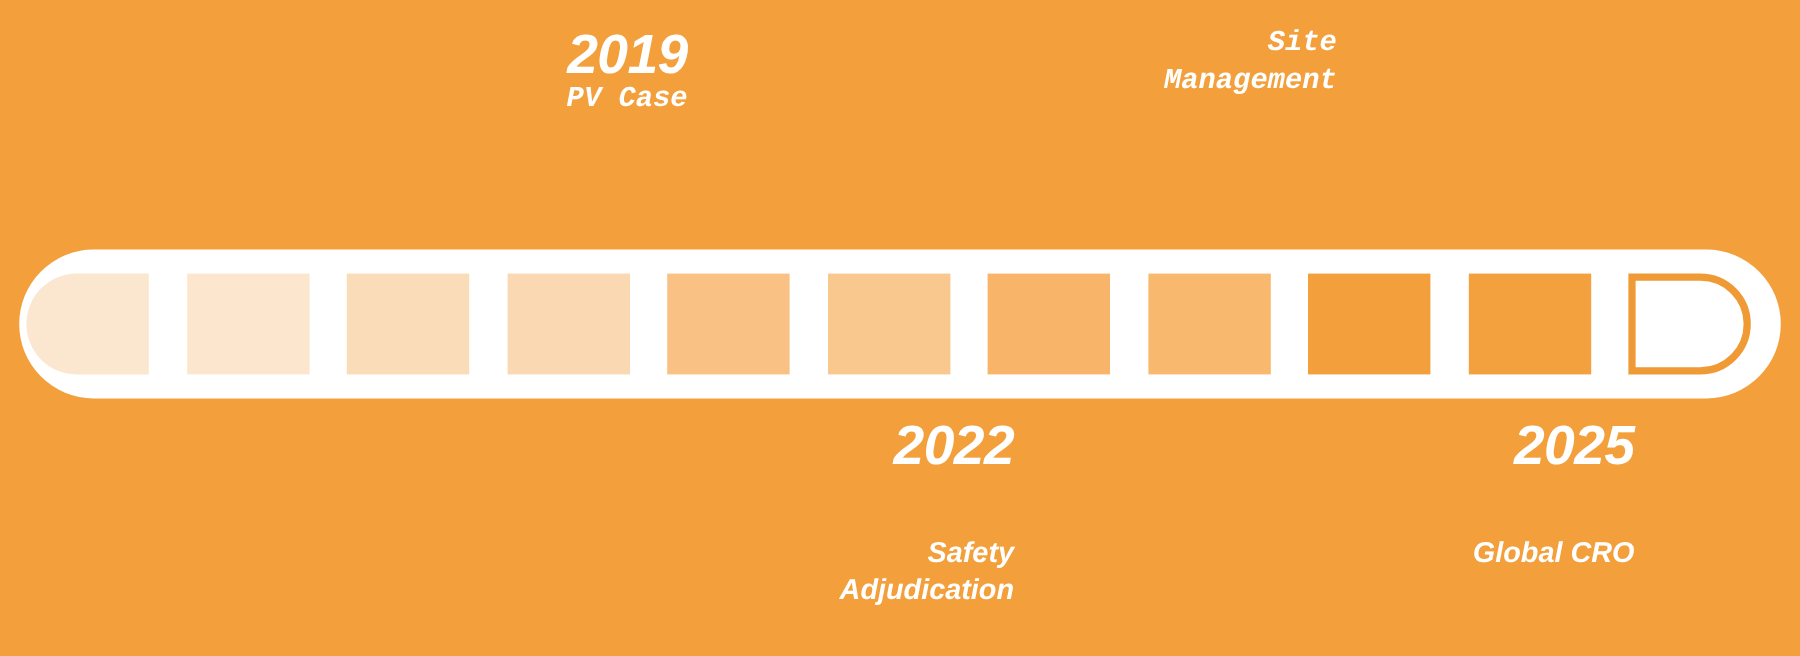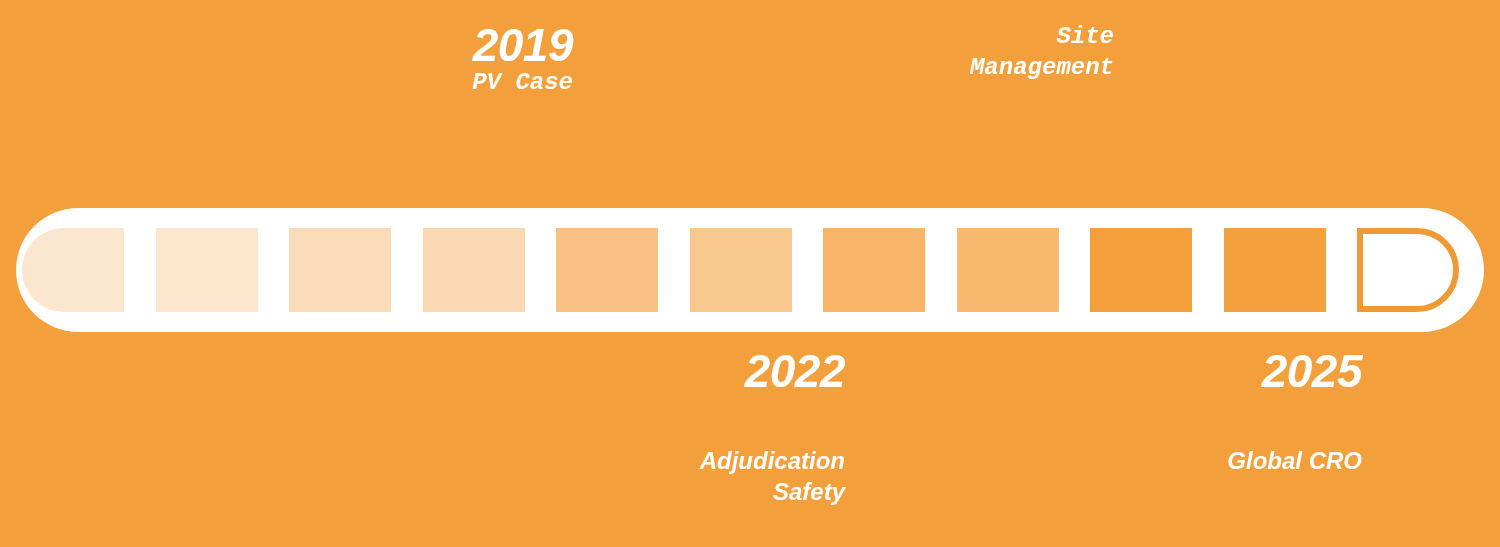--- a/index.html
+++ b/index.html
@@ -105,22 +105,22 @@
       </div>
       <div class="milestone above" style="left: 954px; top: 22px;">
         <div class="milestone-desc">
           <div>Site</div>
           <div>Management</div>
         </div>
       </div>
       <div class="milestone below" style="left: 685px; top: 348px;">
         <div class="milestone-year">2022</div>
         <div class="milestone-desc">
+          <div>Safety</div>
           <div>Adjudication</div>
-          <div>Safety</div>
         </div>
       </div>
       <div class="milestone below" style="left: 1202px; top: 348px;">
         <div class="milestone-year">2025</div>
         <div class="milestone-desc">
           <div>Global CRO</div>
         </div>
       </div>
     </div>
 

